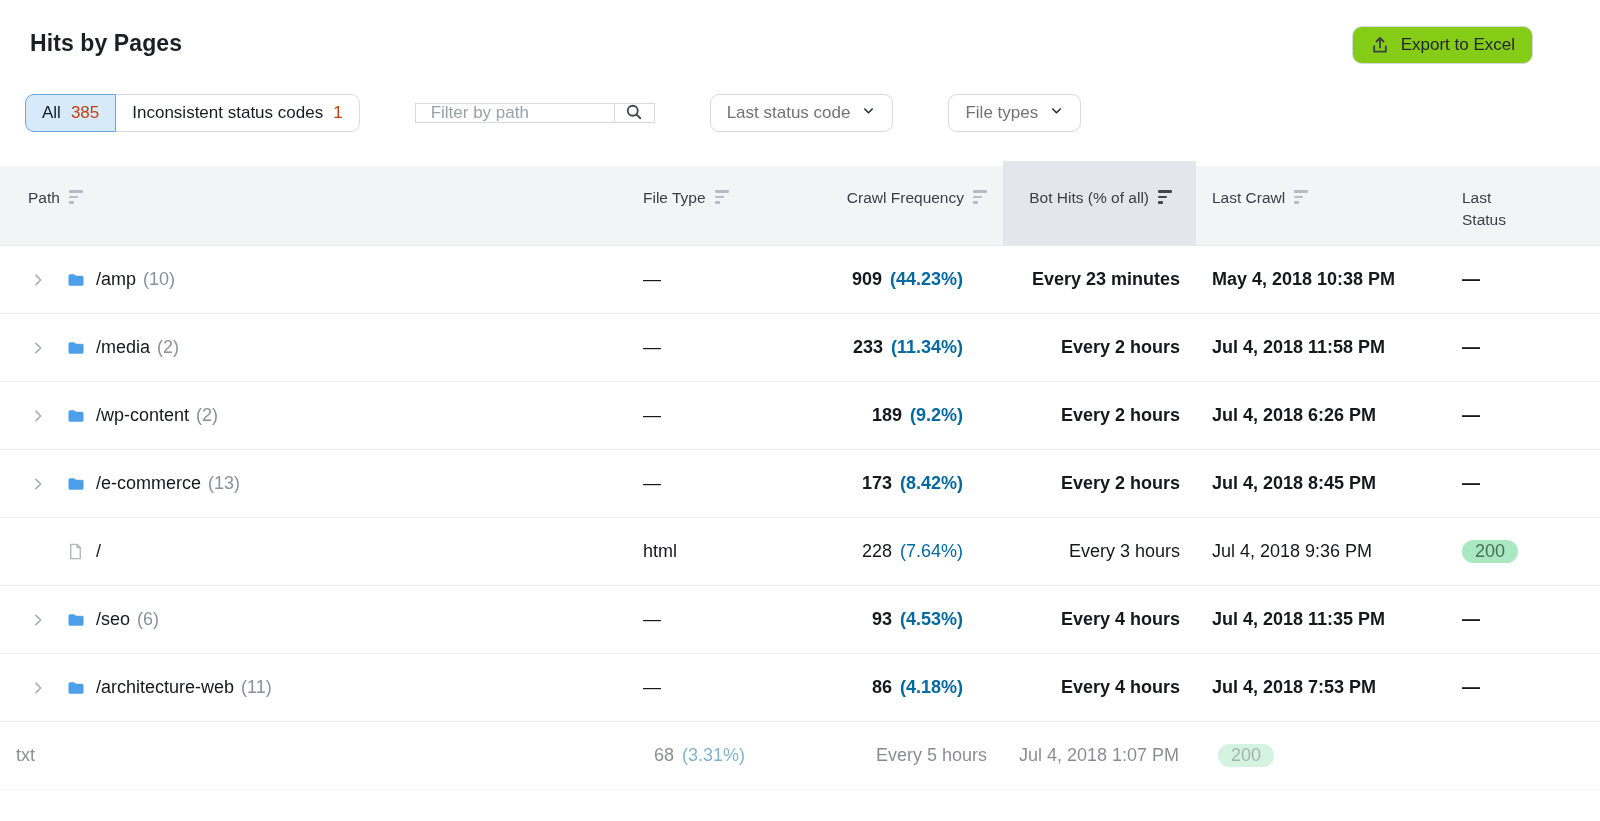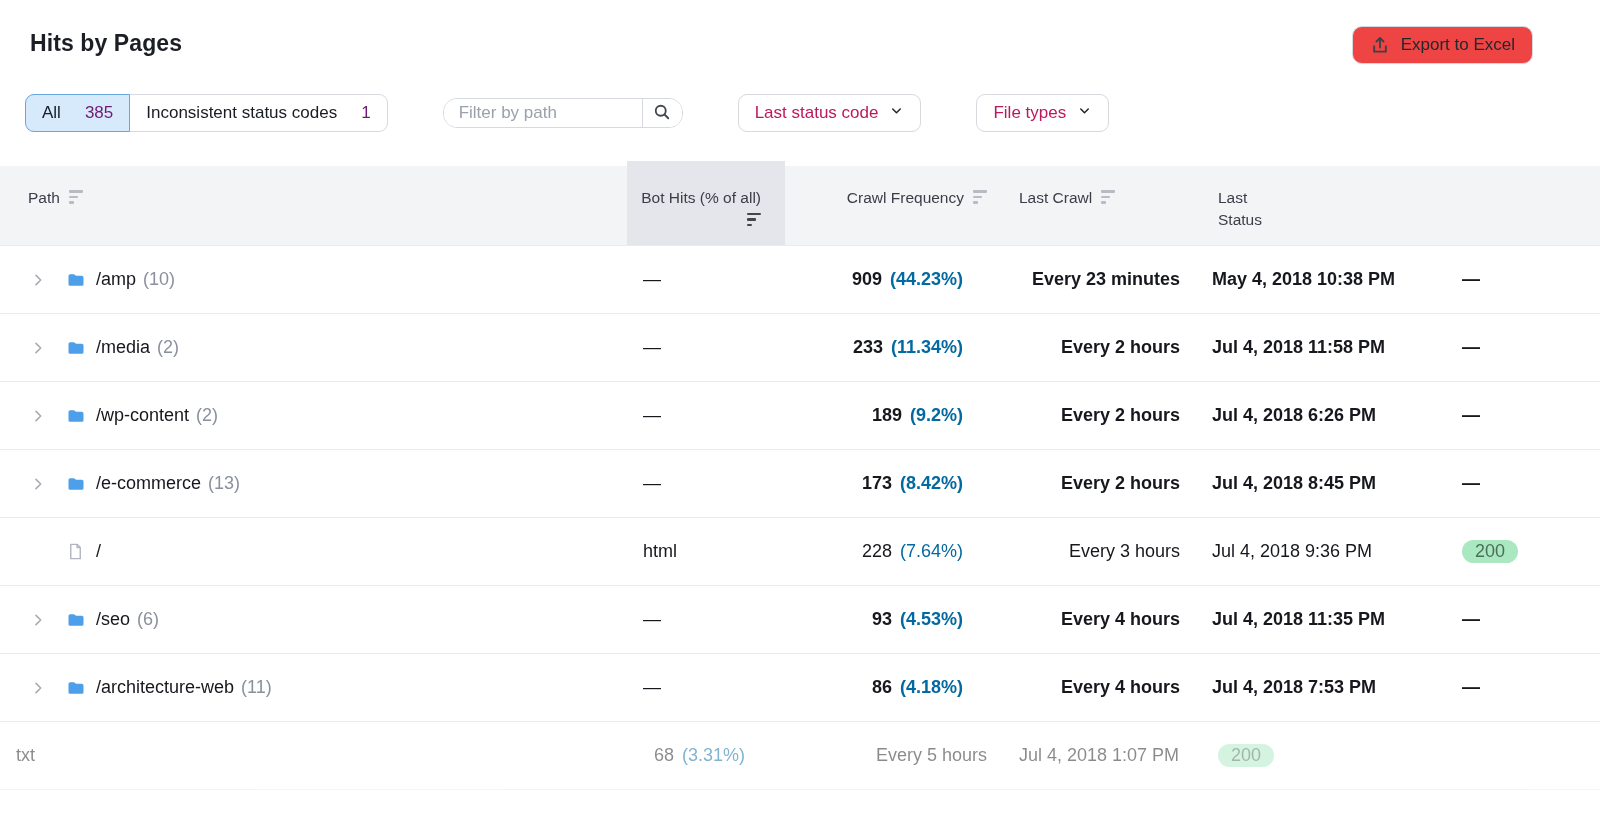--- a/index.html
+++ b/index.html
@@ -8,57 +8,57 @@
     width:1600px; height:821px; overflow:hidden;
     background:#ffffff; color:#16181d;
     font-family:"Liberation Sans", sans-serif;
   }
 
   
   .topbar { display:flex; justify-content:space-between; align-items:flex-start; padding:26px 30px 0 30px;gap:32px; }
   .page-title { font-size:23px; font-weight:700; color:#1b1e24; margin:4px 0 0 0; letter-spacing:.1px; }
   .export-btn {
     display:flex; align-items:center; gap:11px; margin-right:37px;
-    height:38px; padding:0 17px; background:#ef4444; border:1px solid #d6d9de;
+    height:38px; padding:0 17px; background:#84cc16; border:1px solid #d6d9de;
     border-radius:10px; font-size:17px; color:#24272d; cursor:pointer;
     font-family:inherit;
   }
   .export-btn svg { display:block; }
 
   
   .filterbar { display:flex; align-items:center; margin:30px 0 0 25px; height:38px;gap:41px; }
   .tabs { display:flex; }
   .tab {
     height:38px; display:flex; align-items:center; gap:10px; padding:0 16px;
     background:#fff; border:1px solid #d6d9de; font-size:17px; color:#191c22;
     cursor:pointer; font-family:inherit;
   }
   .tab:first-child { border-radius:9px 0 0 9px; }
   .tab:last-child  { border-radius:0 9px 9px 0; border-left:none; }
   .tab.selected { background:#d7eafc; border:1px solid #69a5de; }
-  .tab .tab-count { color:#701a75;margin-left:14px; }
+  .tab .tab-count { color:#c2410c; }
 
   .search-group {
-    display:flex; height:30px; border:1px solid #d6d9de; border-radius:14px;
+    display:flex; height:20px; border:1px solid #d6d9de; border-radius:0;
     overflow:hidden; margin-left:14px; background:#fff;
   }
   .search-group input {
     border:none; outline:none; width:198px; padding:0 15px; font-size:17px;
     color:#22252b; font-family:inherit;
   }
   .search-group input::placeholder { color:#9aa1ab; }
   .search-btn {
     width:40px; background:#fff; border:none; border-left:1px solid #d6d9de;
     display:flex; align-items:center; justify-content:center; cursor:pointer;
   }
 
   .dropdown {
     height:38px; display:flex; align-items:center; gap:11px; padding:0 16px;
     margin-left:14px; border:1px solid #d6d9de; border-radius:9px; background:#fff;
-    font-size:17px; color:#be185d; cursor:pointer; font-family:inherit;
+    font-size:17px; color:#737373; cursor:pointer; font-family:inherit;
   }
 
   
   .table { margin-top:34px; }
   .grid-cols { display:grid; grid-template-columns:1fr 158px 218px 193px 244px 160px; }
 
   .thead {
     background:#f3f4f6; height:80px; font-size:15.5px; color:#3a3e47;
     border-bottom:1px solid #e9ebee;
   }
@@ -166,29 +166,36 @@
 <div class="table">
 
   <div class="thead grid-cols">
     <div class="th th-path">
       <span class="th-label">Path</span><span class="sort">
           <i></i>
           <i></i>
           <i></i>
         </span>
     </div>
+    <div class="th th-filetype">
+      <span class="th-label">File Type</span><span class="sort">
+          <i></i>
+          <i></i>
+          <i></i>
+        </span>
+    </div>
+    <div class="th th-freq">
+      <span class="th-label">Crawl Frequency</span><span class="sort">
+          <i></i>
+          <i></i>
+          <i></i>
+        </span>
+    </div>
     <div class="th th-bothits highlight sorted">
       <span class="th-label">Bot Hits (% of all)</span><span class="sort">
-          <i></i>
-          <i></i>
-          <i></i>
-        </span>
-    </div>
-    <div class="th th-freq">
-      <span class="th-label">Crawl Frequency</span><span class="sort">
           <i></i>
           <i></i>
           <i></i>
         </span>
     </div>
     <div class="th th-lastcrawl">
       <span class="th-label">Last Crawl</span><span class="sort">
           <i></i>
           <i></i>
           <i></i>

